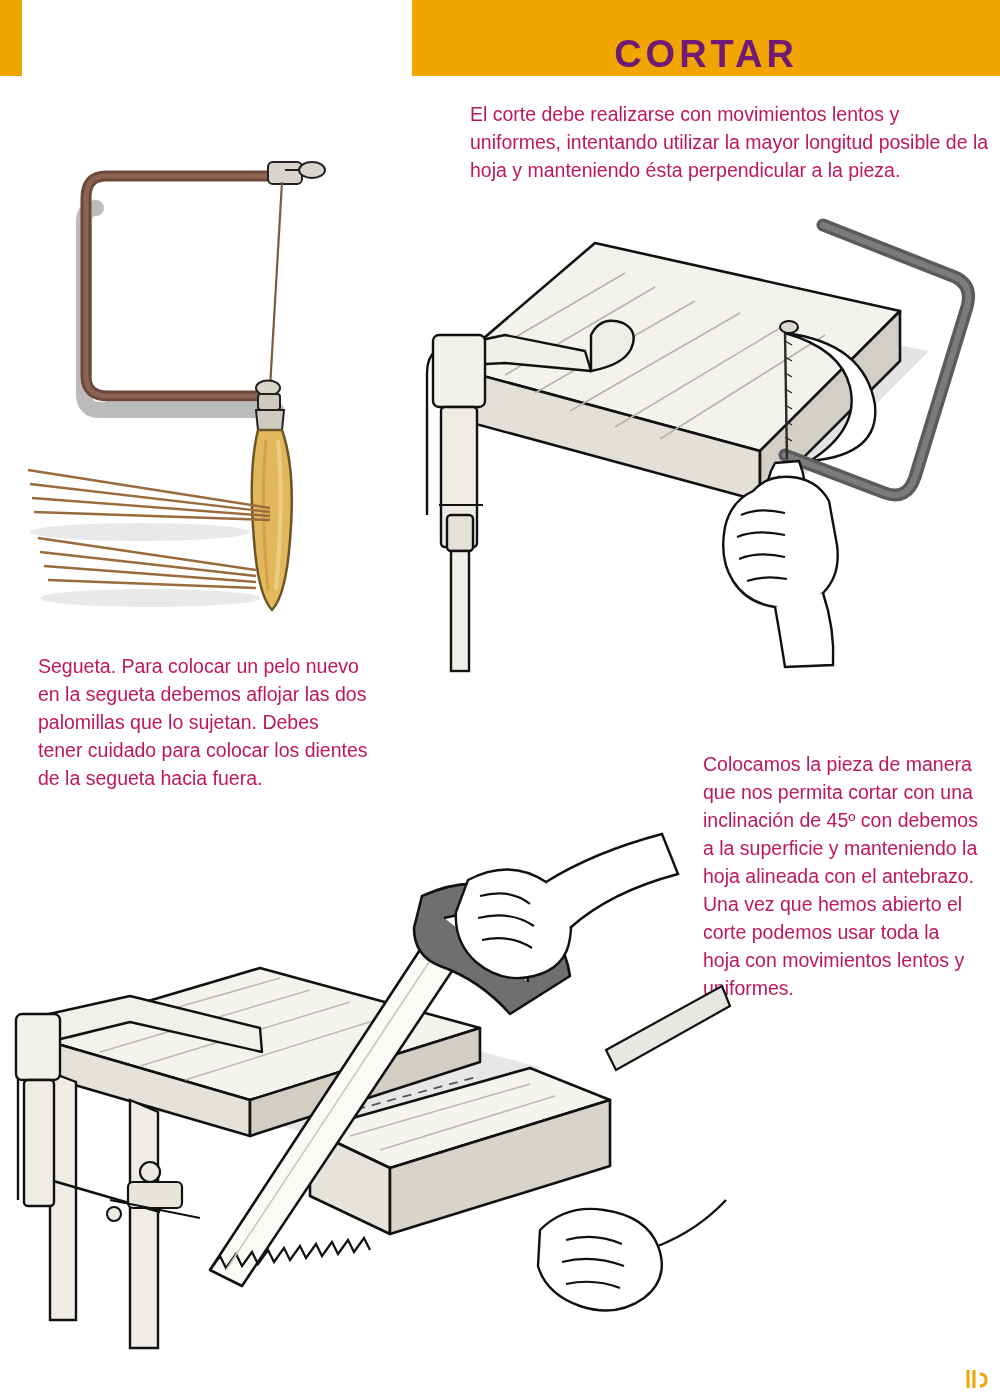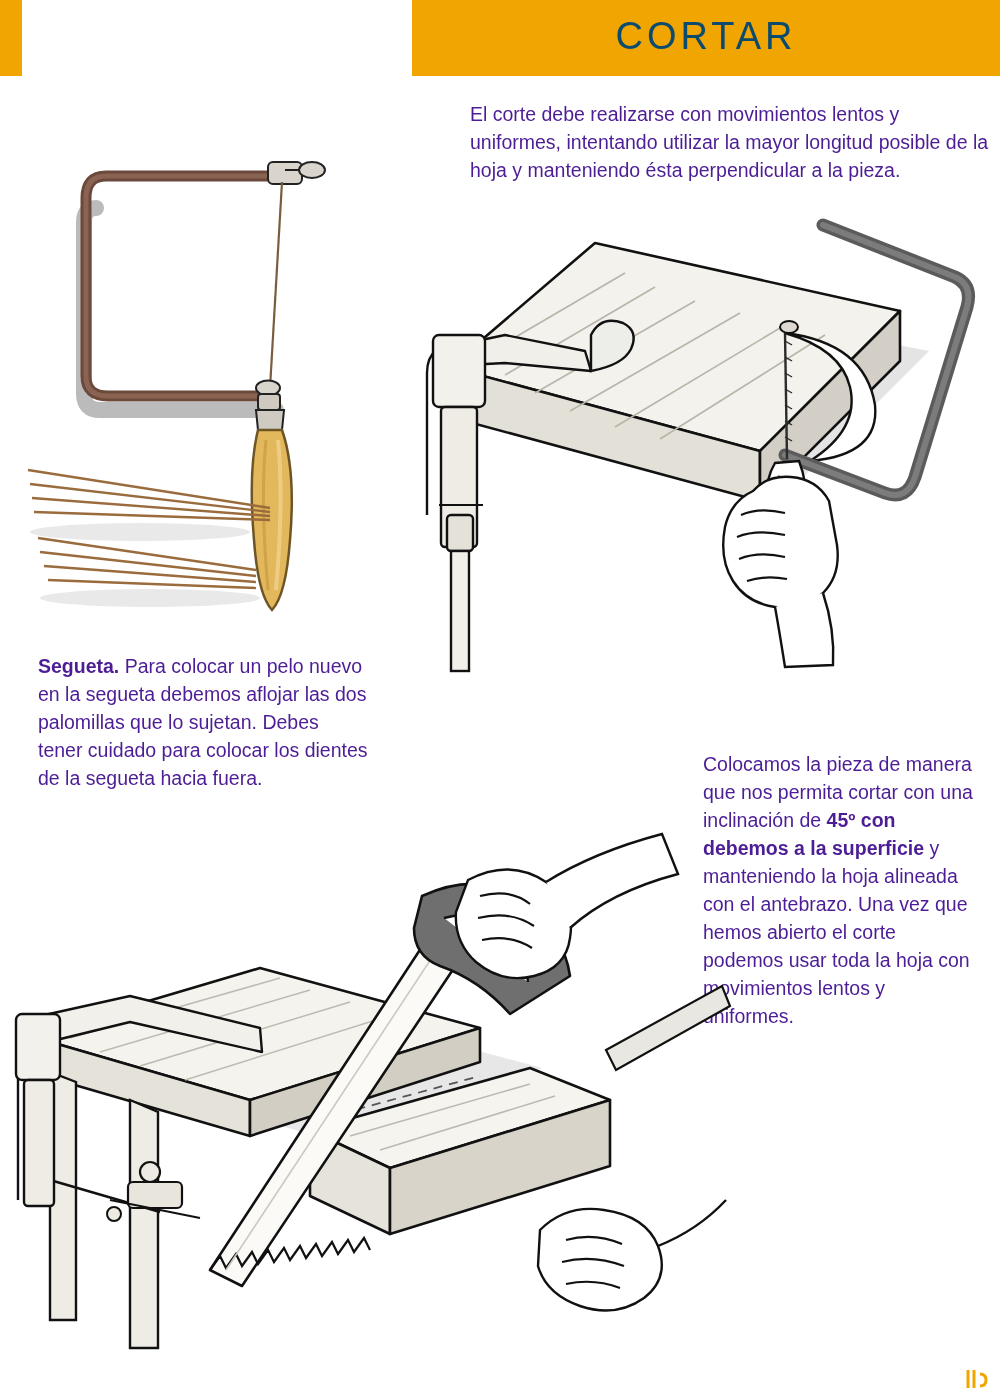--- a/index.html
+++ b/index.html
@@ -34,50 +34,50 @@
     background: #f0a500;
   }
   .header-white-left {
     position: absolute;
     left: 22px; top: 0;
     width: 390px; height: 76px;
     background: #ffffff;
   }
   .header-title {
     position: absolute;
-    left: 412px; top: 0;
+    left: 412px; top: 18px;
     width: 588px; height: 72px;
     display: flex;
     align-items: center;
     justify-content: center;
-    color: #0c4a6e;
+    color: #701a75;
     font-size: 38px;
-    font-weight: normal;
+    font-weight: bold;
     letter-spacing: 4px;
     font-family: "Liberation Sans", sans-serif;
   }
 
   
   .txt {
     position: absolute;
-    color: #4c1d95;
+    color: #be185d;
     font-size: 19.5px;
     line-height: 28px;
     font-family: "Liberation Sans", sans-serif;
   }
   .txt-top {
     left: 470px; top: 100px; width: 520px;
   }
   .txt-segueta {
     left: 38px; top: 652px; width: 330px;
   }
   .txt-right {
     left: 703px; top: 750px; width: 275px;
   }
-  .b { font-weight: bold; }
+  .b { font-weight: normal; }
 
   
   .illus { position: absolute; }
   svg { display: block; overflow: visible; }
 
   .corner-mark {
     position: absolute;
     right: 6px; bottom: 4px;
     width: 30px; height: 26px;
   }

